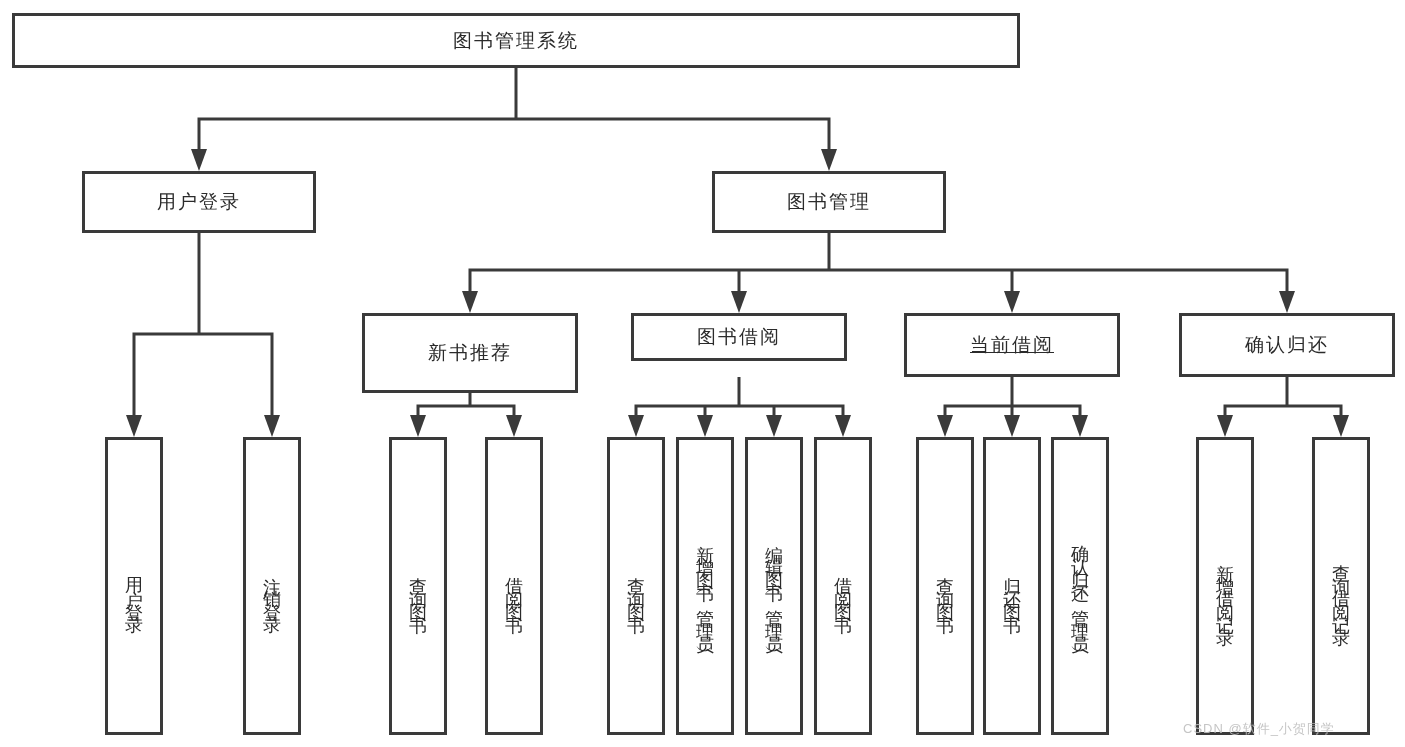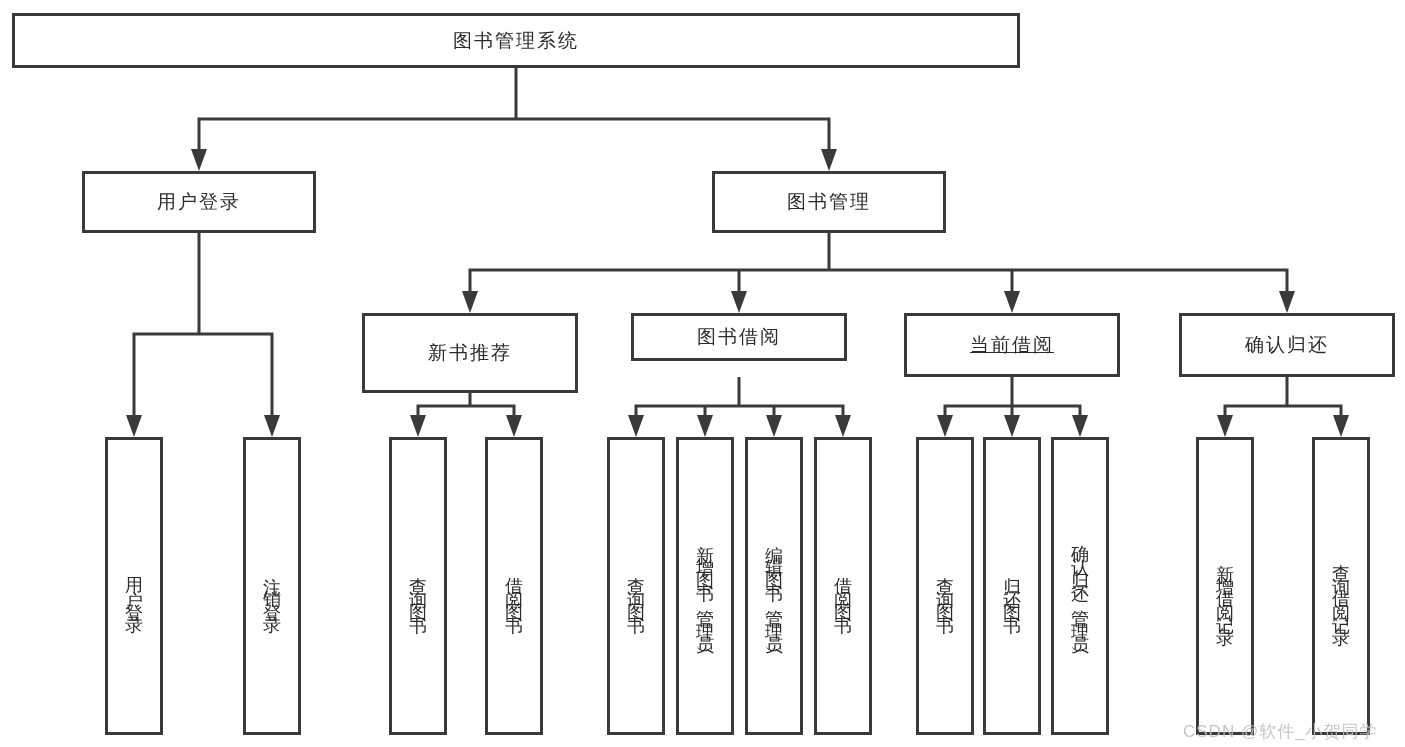--- a/index.html
+++ b/index.html
@@ -36,21 +36,21 @@
     font-size:18px;
     writing-mode:vertical-rl;
     text-orientation:mixed;
     letter-spacing:13px;
     line-height:1;
     padding-top:6px;
   }
   .watermark{
     position:absolute;
     z-index:5;
-    font-size:17px;
+    font-size:13px;
     letter-spacing:1px;
     color:#bfbfbf;
     opacity:.9;
     white-space:nowrap;
   }
 </style>
 </head>
 <body>
 
 <div class="canvas">

